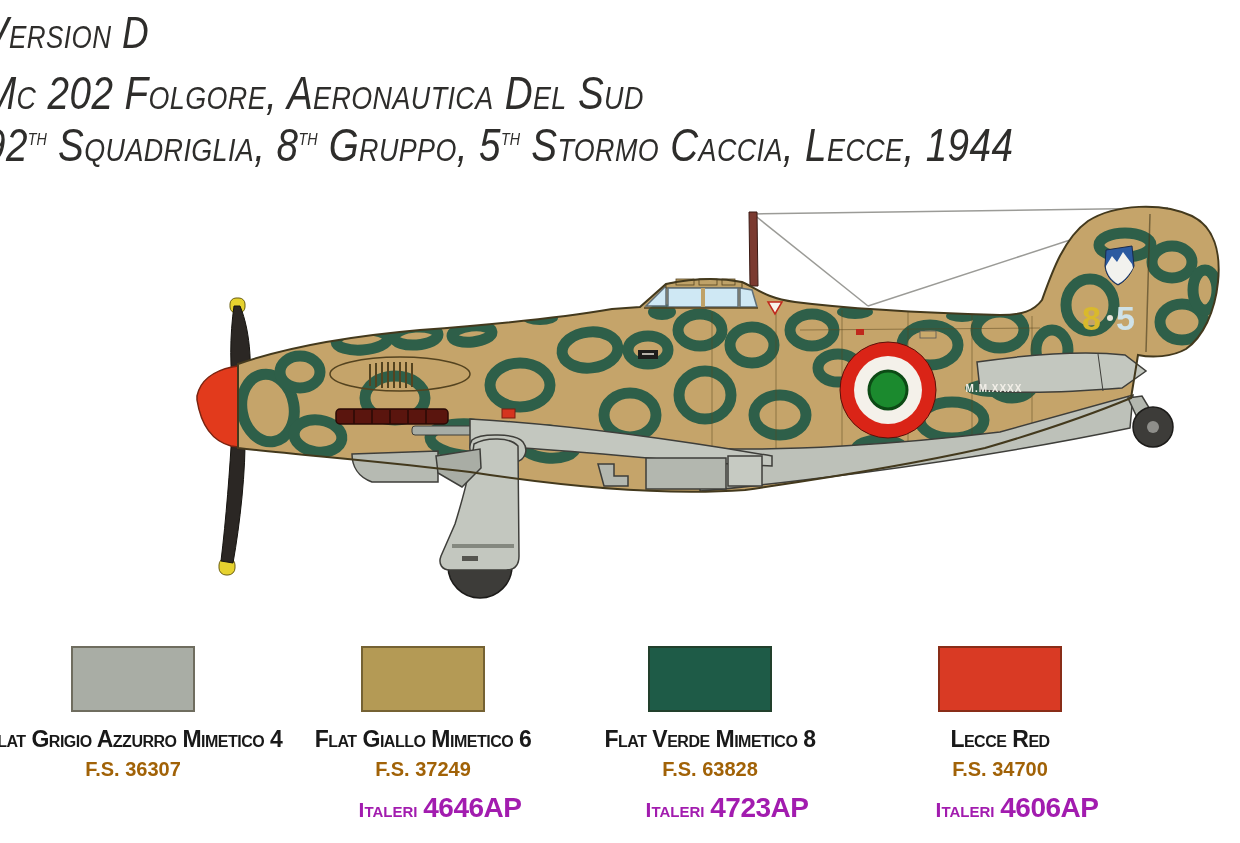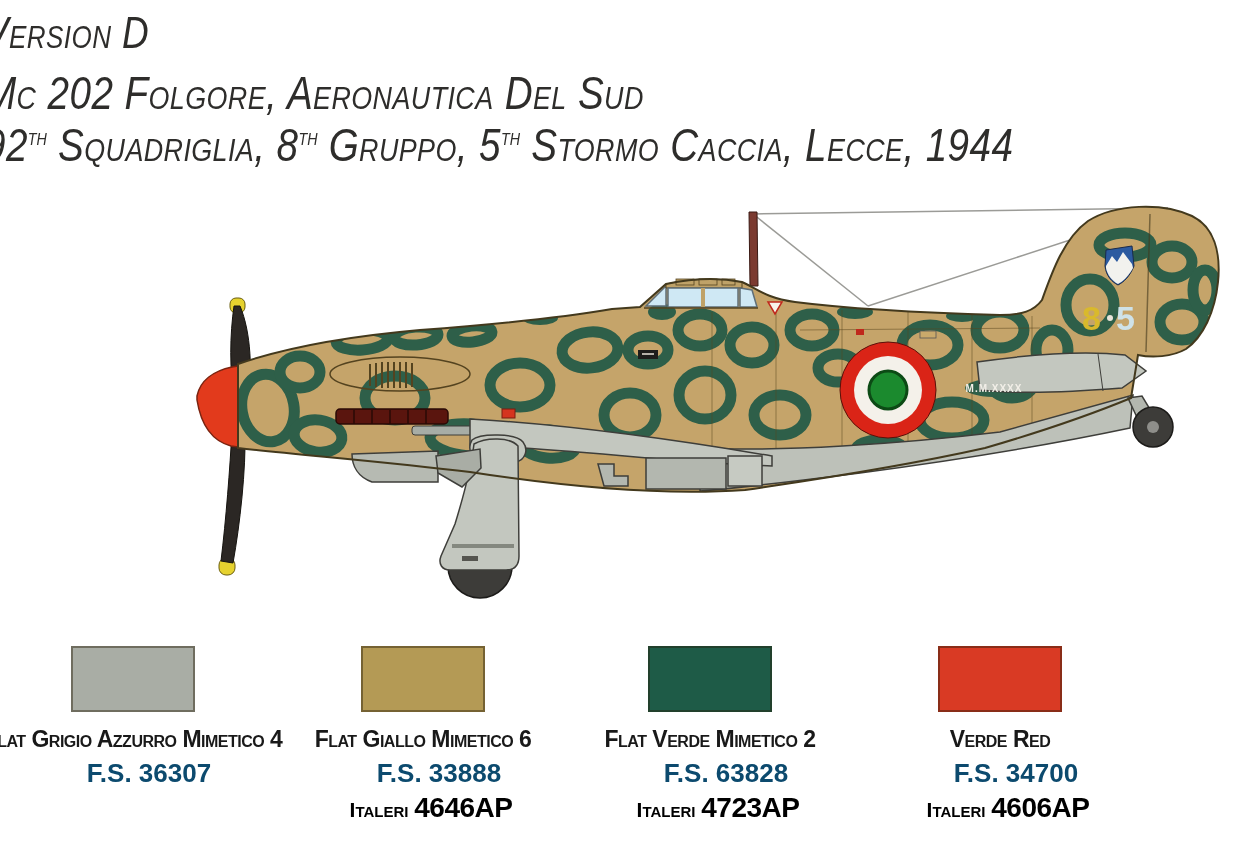--- a/index.html
+++ b/index.html
@@ -41,29 +41,28 @@
     transform:translateX(-50%);
     white-space:nowrap;
     font-weight:700;font-variant:small-caps;
     font-size:23px;letter-spacing:-.5px;
     color:#191919;
   }
   .swatch-fs{
     position:absolute;top:112px;left:0;
     transform:translateX(-50%);
     white-space:nowrap;
-    font-weight:700;font-size:26px;
-    color:#0c4a6e;
-    margin-left:16px;
+    font-weight:700;font-size:20px;
+    color:#a16207;
   }
   .swatch-italeri{
-    position:absolute;top:146px;left:8px;
-    transform:translateX(-50%);
-    white-space:nowrap;
-    color:#000000;
+    position:absolute;top:146px;left:17px;
+    transform:translateX(-50%);
+    white-space:nowrap;
+    color:#a21caf;
   }
   .swatch-italeri .it-label{
     font-variant:small-caps;font-weight:700;font-size:21px;
   }
   .swatch-italeri .it-code{
     font-weight:700;font-size:28px;letter-spacing:-.5px;
   }
 </style>
 </head>
 <body>
@@ -239,29 +238,29 @@
 <div class="swatch-col" style="left:133px;top:646px;">
   <div class="swatch-box" style="background-color: rgb(169, 173, 165);"></div>
   <div class="swatch-name">Flat Grigio Azzurro Mimetico 4</div>
   <div class="swatch-fs">F.S. 36307</div>
   <div class="swatch-italeri"><span class="it-label"></span><span class="it-code"></span></div>
 </div>
 
 <div class="swatch-col" style="left:423px;top:646px;">
   <div class="swatch-box" style="background-color: rgb(180, 154, 85);"></div>
   <div class="swatch-name">Flat Giallo Mimetico 6</div>
-  <div class="swatch-fs">F.S. 33888</div>
+  <div class="swatch-fs">F.S. 37249</div>
   <div class="swatch-italeri"><span class="it-label">Italeri </span><span class="it-code">4646AP</span></div>
 </div>
 
 <div class="swatch-col" style="left:710px;top:646px;">
   <div class="swatch-box" style="background-color: rgb(30, 91, 71);"></div>
-  <div class="swatch-name">Flat Verde Mimetico 2</div>
+  <div class="swatch-name">Flat Verde Mimetico 8</div>
   <div class="swatch-fs">F.S. 63828</div>
   <div class="swatch-italeri"><span class="it-label">Italeri </span><span class="it-code">4723AP</span></div>
 </div>
 
 <div class="swatch-col" style="left:1000px;top:646px;">
   <div class="swatch-box" style="background-color: rgb(217, 58, 36);"></div>
-  <div class="swatch-name">Verde Red</div>
+  <div class="swatch-name">Lecce Red</div>
   <div class="swatch-fs">F.S. 34700</div>
   <div class="swatch-italeri"><span class="it-label">Italeri </span><span class="it-code">4606AP</span></div>
 </div>
 
 </body></html>

